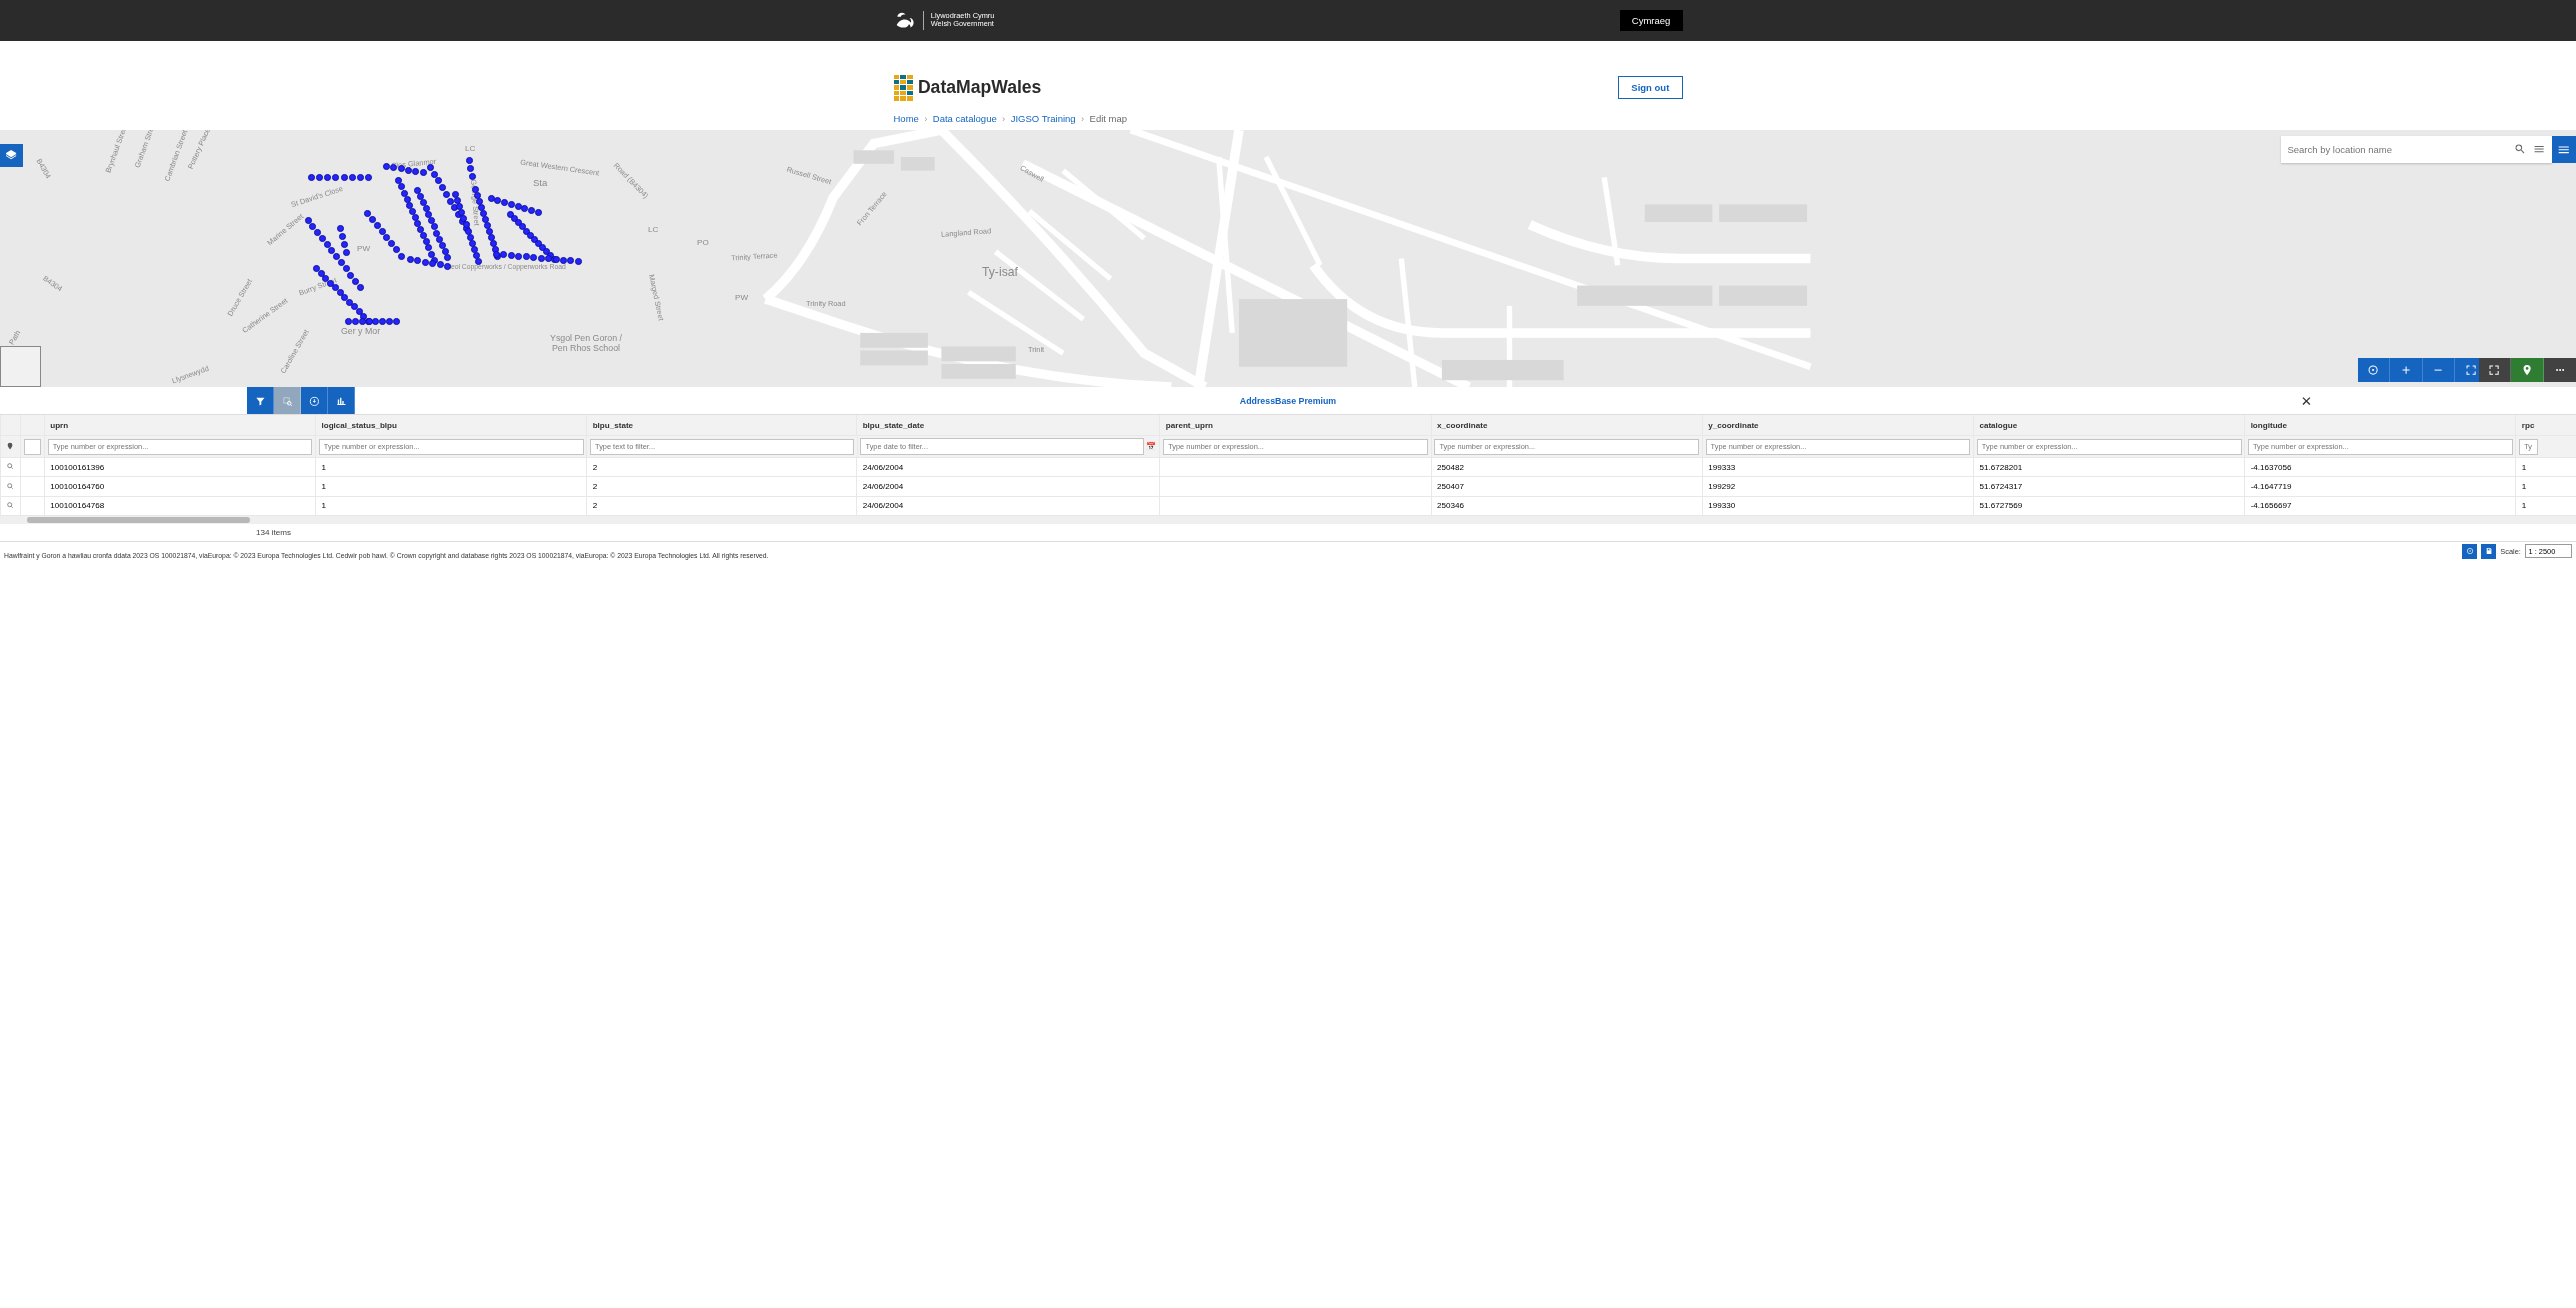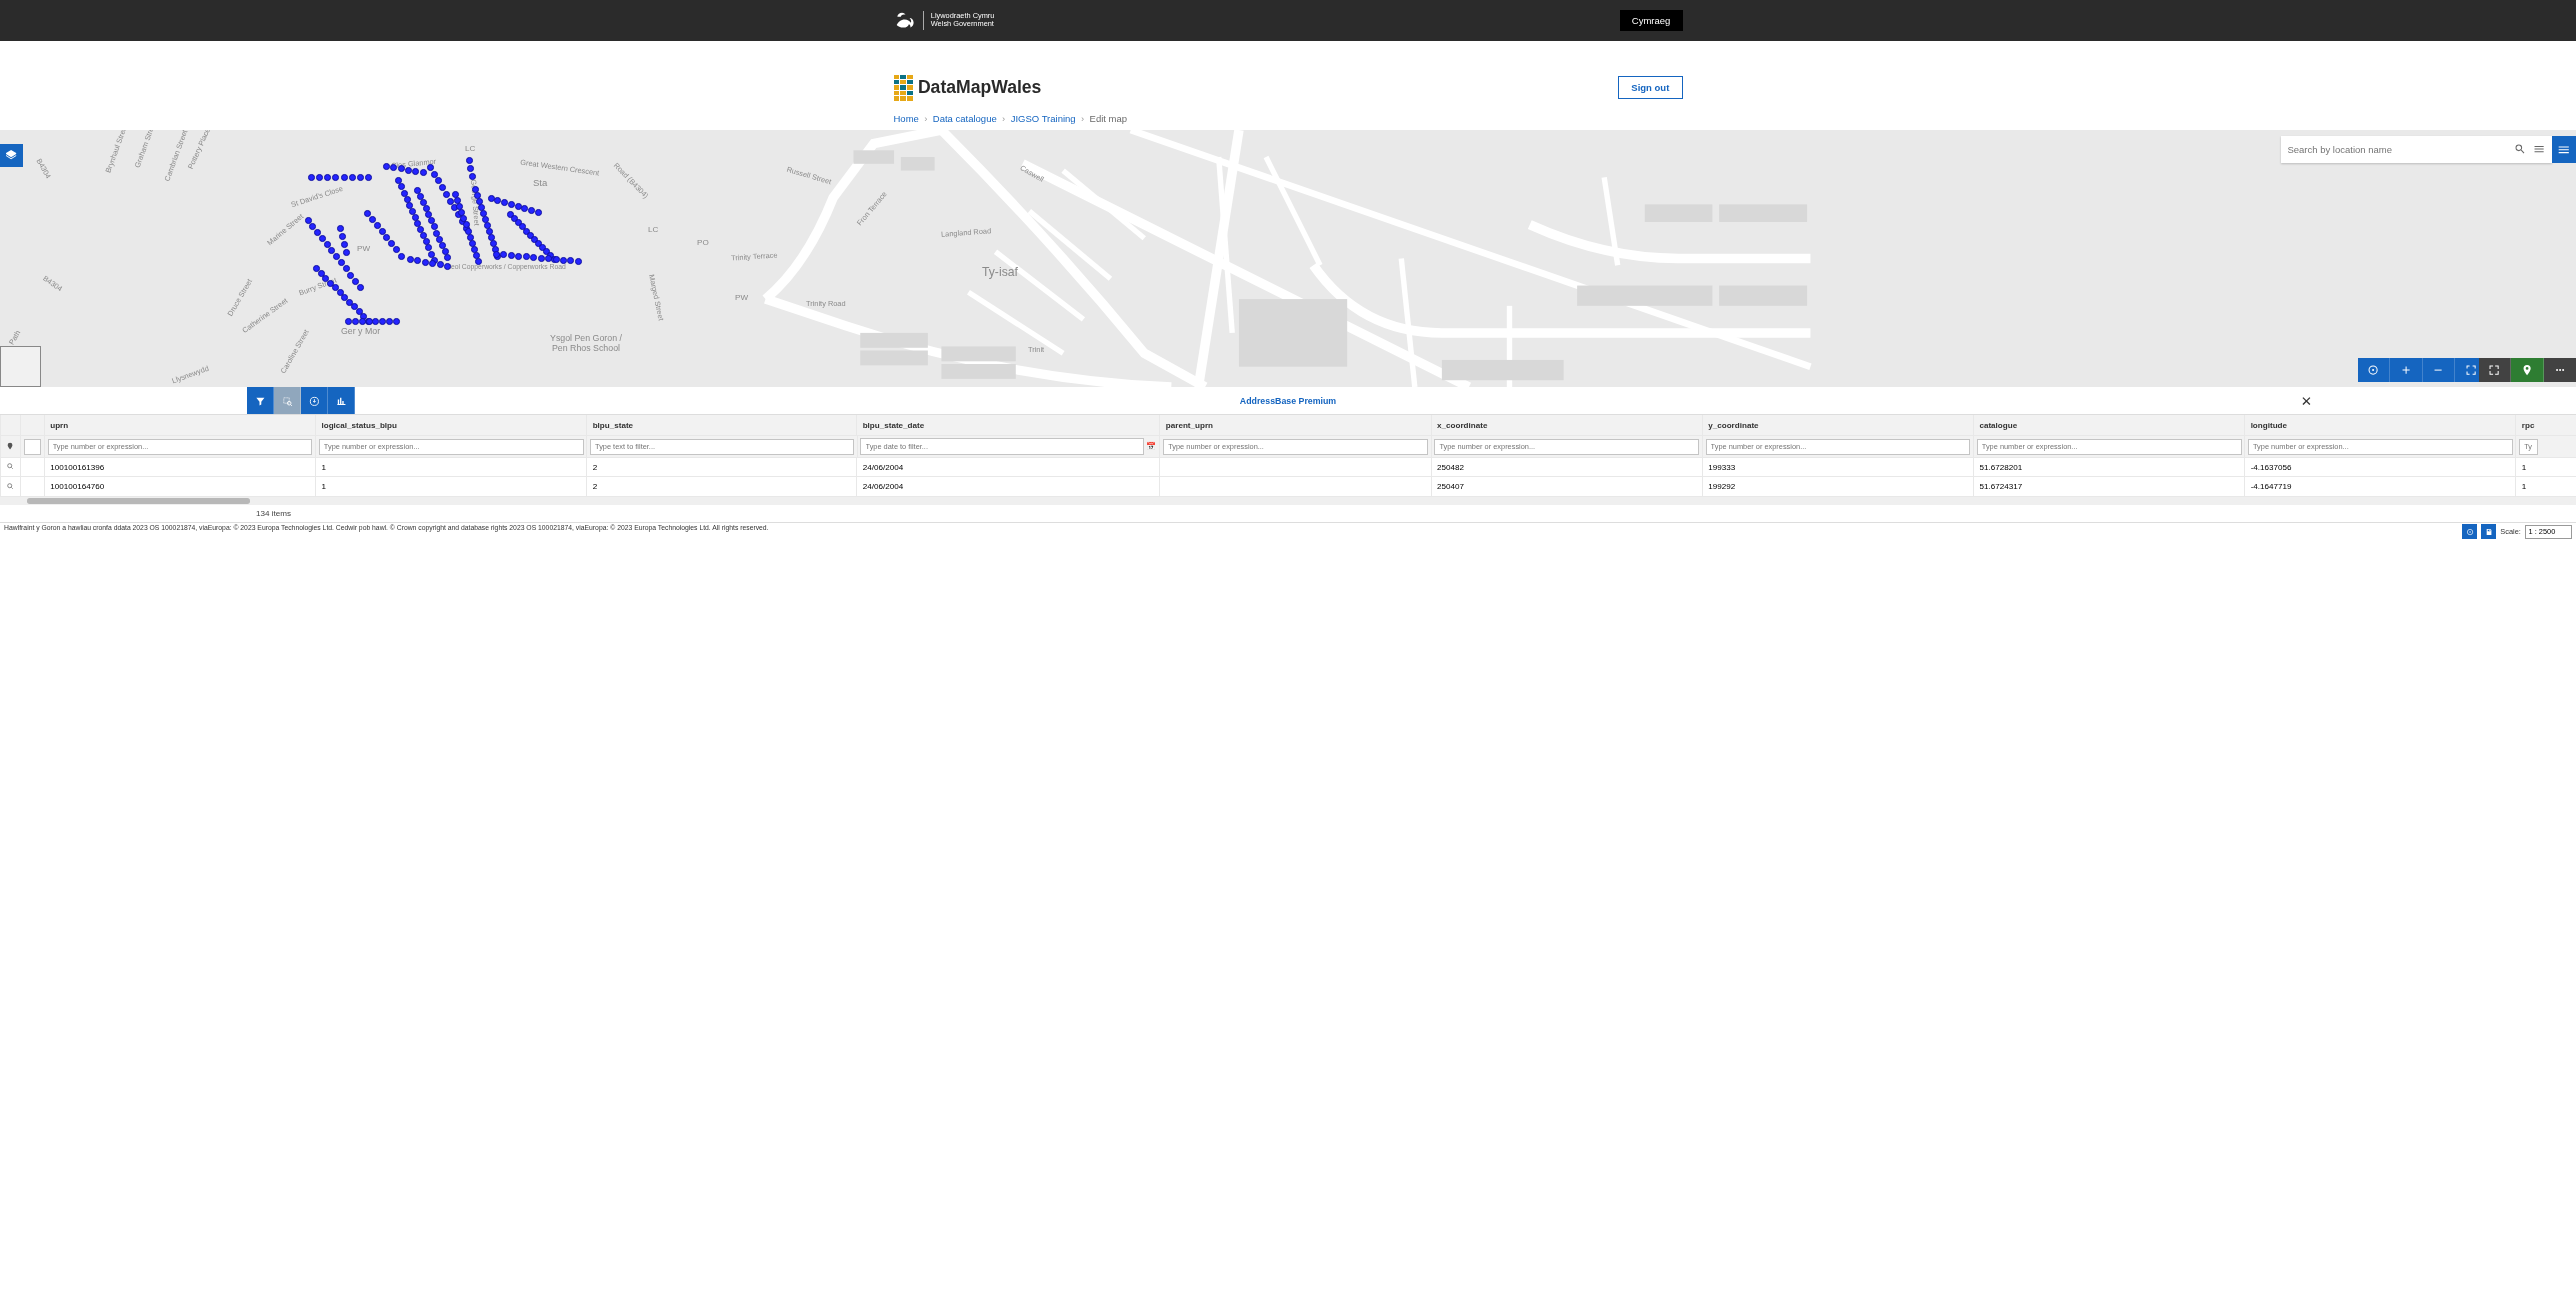--- a/index.html
+++ b/index.html
@@ -68,21 +68,21 @@
 .filter-row td { background: #f2f2f2; padding: 2px 2.7px; }
 .filter-row input { width: 100%; border: 0.7px solid #c4c4c4; padding: 2.7px 4.1px; font-size: 7.4px; color: #888; background: #fff; }
 .pin-col { width: 13.5px; text-align: center; }
 .cal { color: #1565c0; font-size: 8.1px; }
 
 .h-scroll { height: 8.1px; background: #efefef; position: relative; }
 .h-thumb { position: absolute; left: 27px; top: 1.4px; height: 5.4px; width: 223px; background: #b8b8b8; border-radius: 2.7px; }
 
 .summary { font-size: 8.1px; color: #444; padding: 4.1px 0 4.1px 256px; }
 
-.footer { display: flex; align-items: flex-start; font-size: 6.8px; color: #333; padding: 1.4px 4.1px; border-top: 0.7px solid #ddd; background: #fff; }
+.footer { display: flex; align-items: flex-end; font-size: 6.8px; color: #333; padding: 1.4px 4.1px; border-top: 0.7px solid #ddd; background: #fff; }
 .footer-text { flex: 1; }
 .footer-tools { display: flex; align-items: center; gap: 4.1px; }
 .f-btn { width: 15px; height: 15px; background: #1565c0; display: flex; align-items: center; justify-content: center; }
 .scale-label { font-size: 7.4px; }
 .scale-input { width: 47px; border: 0.7px solid #999; padding: 1.4px 2.7px; font-size: 7.4px; }
 
 .icon { fill: #fff; }
 </style>
 </head>
 <body>
@@ -547,20 +547,37 @@
             <td>1</td>
             <td>2</td>
             <td>24/06/2004</td>
             <td></td>
             <td>250407</td>
             <td>199292</td>
             <td>51.6724317</td>
             <td>-4.1647719</td>
             <td>1</td>
           </tr>
+          <tr>
+            <td class="pin-col"><svg width="8.1" height="8.1" viewBox="0 0 24 24">
+                <circle cx="11" cy="11" r="6" fill="none" stroke="#555" stroke-width="2"></circle>
+                <path stroke="#555" stroke-width="2" d="M16 16l4 4"></path>
+              </svg></td>
+            <td class="pin-col"></td>
+            <td>100100164768</td>
+            <td>1</td>
+            <td>2</td>
+            <td>24/06/2004</td>
+            <td></td>
+            <td>250346</td>
+            <td>199330</td>
+            <td>51.6727569</td>
+            <td>-4.1656697</td>
+            <td>1</td>
+          </tr>
         </tbody>
     </table>
   </div>
   <div class="h-scroll">
       <div class="h-thumb"></div>
     </div>
   <div class="summary">134 items</div>
 </div>
 
 <div class="footer">

